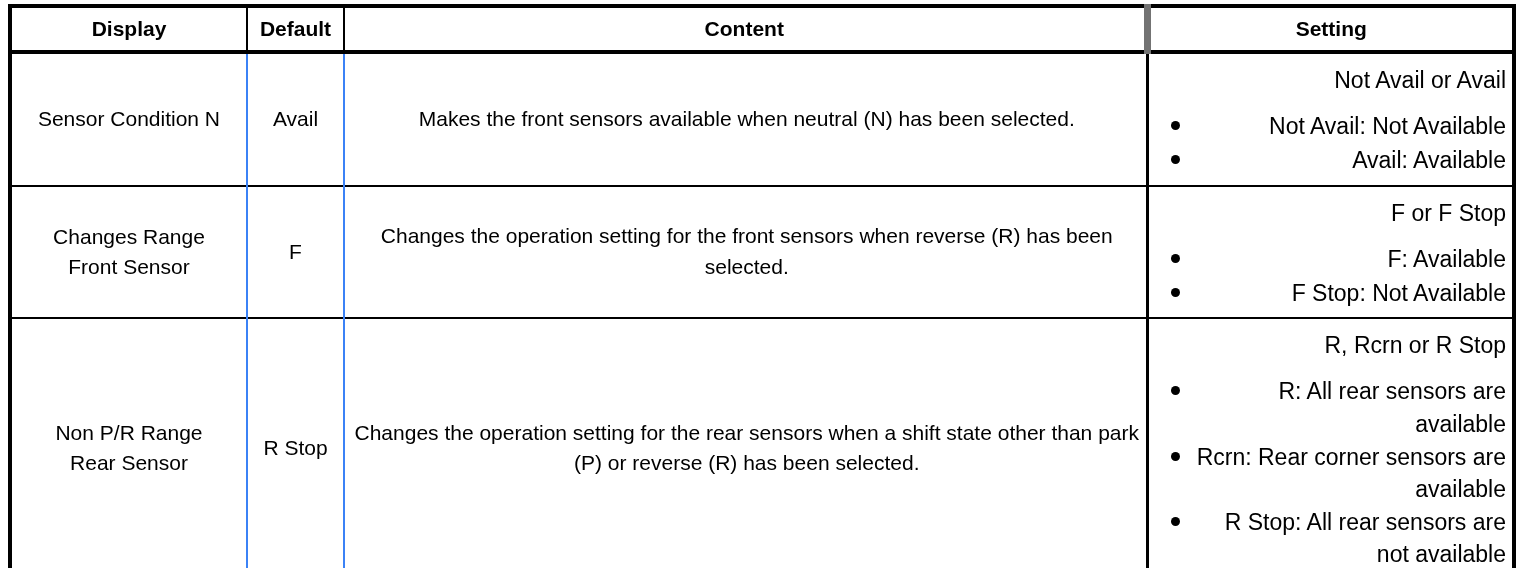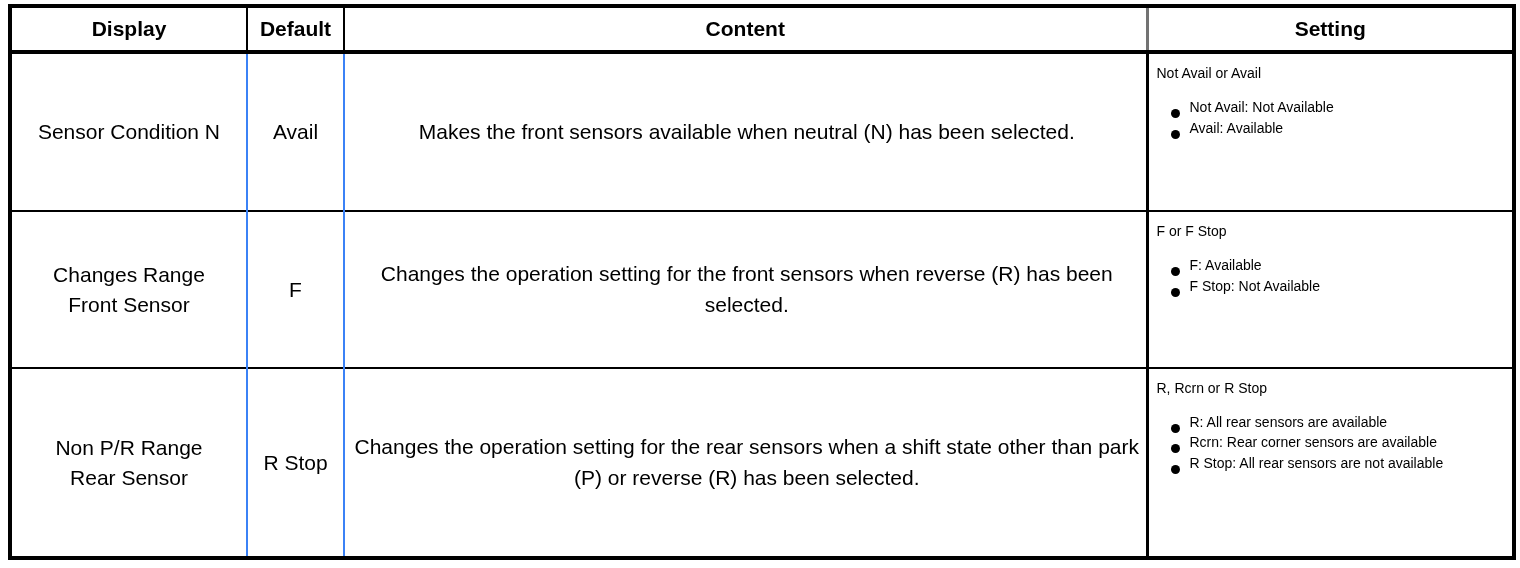--- a/index.html
+++ b/index.html
@@ -43,21 +43,21 @@
     font-weight: bold;
     vertical-align: middle;
     height: 38px;
     padding: 2px 4px;
     border-right: 2px solid #000000;
     border-bottom: 4px solid #000000;
     background: #ffffff;
   }
   thead th.th-setting {
     border-right: none;
-    border-left: 3px solid #737373;
+    border-left: 7px solid #737373;
   }
   thead th.th-content {
     border-right: none;
   }
 
   
   tbody td {
     border-top: 2px solid #000000;
     border-right: 2px solid #3b82f6;
     vertical-align: middle;
@@ -79,23 +79,23 @@
     padding: 4px 4px;
   }
   td.cell-content {
     text-align: center;
     font-size: 21px;
     line-height: 1.45;
     padding: 4px 6px 4px 9px;
     border-right: none;
   }
   td.cell-setting {
-    text-align: left;
+    text-align: right;
     vertical-align: top;
-    font-size: 14px;
+    font-size: 23px;
     line-height: 1.40;
     padding: 10px 6px 6px 8px;
     border-right: none;
     border-left: 3px solid #000000;
   }
 
   .setting-head {
     display: block;
     margin-bottom: 14px;
     white-space: nowrap;

